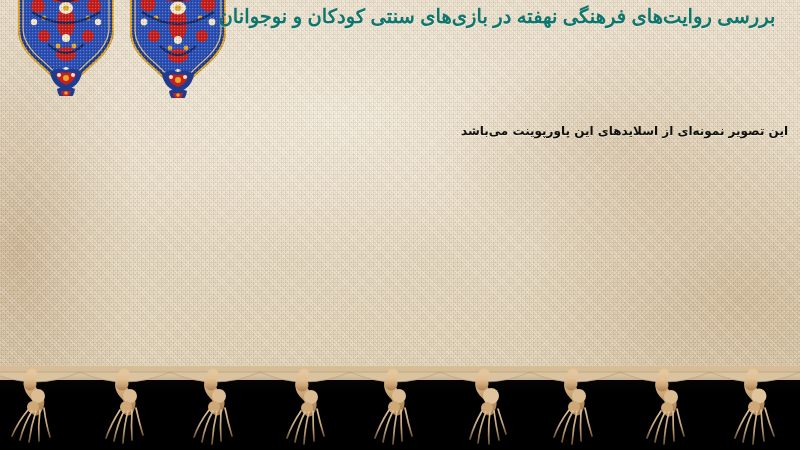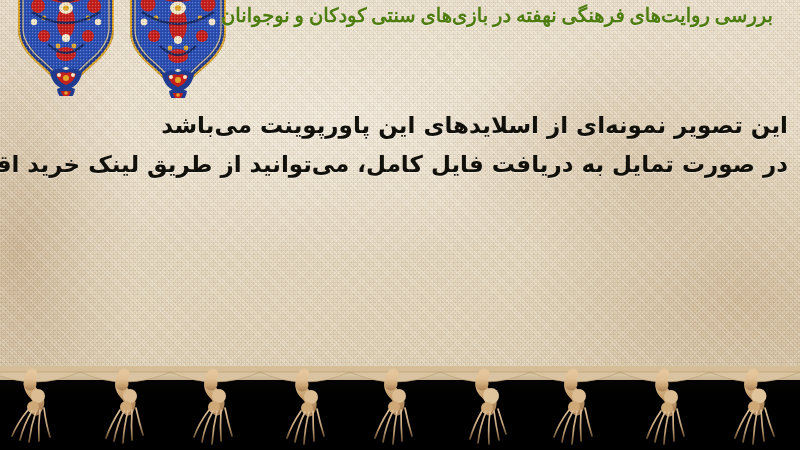--- a/index.html
+++ b/index.html
@@ -93,37 +93,37 @@
   .medallion.m2 { left: 126px; }
 
   
   .title {
     position: absolute;
     right: 18px;
     top: 2px;
     width: 570px;
     text-align: center;
     direction: rtl;
-    font-family: Liberation Serif, serif;
+    font-family: Liberation Sans, sans-serif;
     font-size: 19.5px;
     font-weight: bold;
     line-height: 1.45;
-    color: #4d7c0f;
+    color: #0f766e;
     letter-spacing: 0px;
     text-shadow: 0 1px 0 rgba(255,255,255,0.40);
   }
   .body-block {
     position: absolute;
     right: 12px;
-    top: 112px;
+    top: 124px;
     width: 782px;
     direction: rtl;
     text-align: right;
     font-family: "DejaVu Sans", sans-serif;
-    font-size: 23px;
+    font-size: 12px;
     font-weight: bold;
     color: #12100b;
     text-shadow: 0 1px 0 rgba(255,255,255,0.35);
   }
   .body-line { margin: 0 0 13px 0; white-space: nowrap; }
   .body-line:last-child { margin-bottom: 0; }
 </style>
 </head>
 <body>
 
@@ -279,21 +279,20 @@
           <circle cx="0" cy="1" r="1.8" fill="#e0a72a"></circle>
         </g>
       </g>
     </svg>
   </div>
 
   <div class="title">بررسی روایت‌های فرهنگی نهفته در بازی‌های سنتی کودکان و نوجوانان</div>
 
   <div class="body-block">
     <div class="body-line">این تصویر نمونه‌ای از اسلایدهای این پاورپوینت می‌باشد</div>
-    <div class="body-line">در صورت تمایل به دریافت فایل کامل، می‌توانید از طریق لینک خرید اقدام فرمایید</div>
   </div>
 
   <div class="fringe-band">
     <div class="fringe-top-edge"></div>
     <svg class="tassels" viewBox="0 0 800 84" preserveAspectRatio="none">
       <defs>
         <linearGradient id="cord" x1="0" y1="0" x2="0" y2="1">
           <stop offset="0%" stop-color="#e4c59c"></stop>
           <stop offset="50%" stop-color="#cfa877"></stop>
           <stop offset="100%" stop-color="#a98156"></stop>

